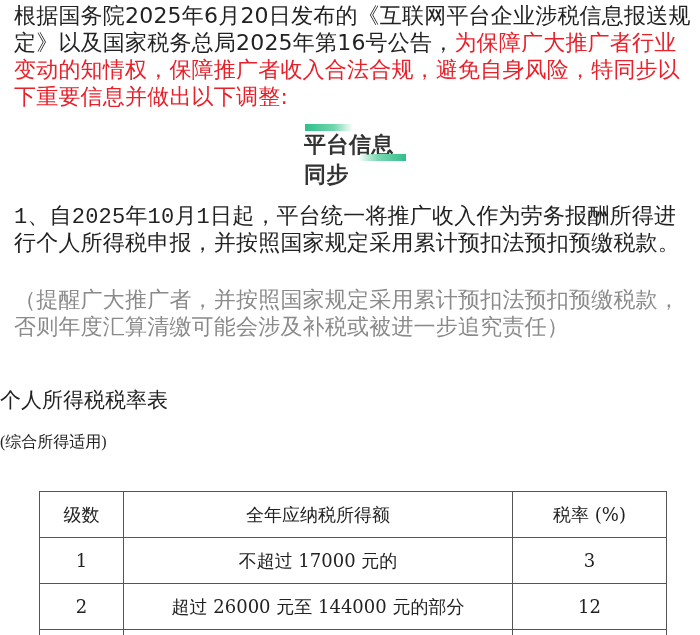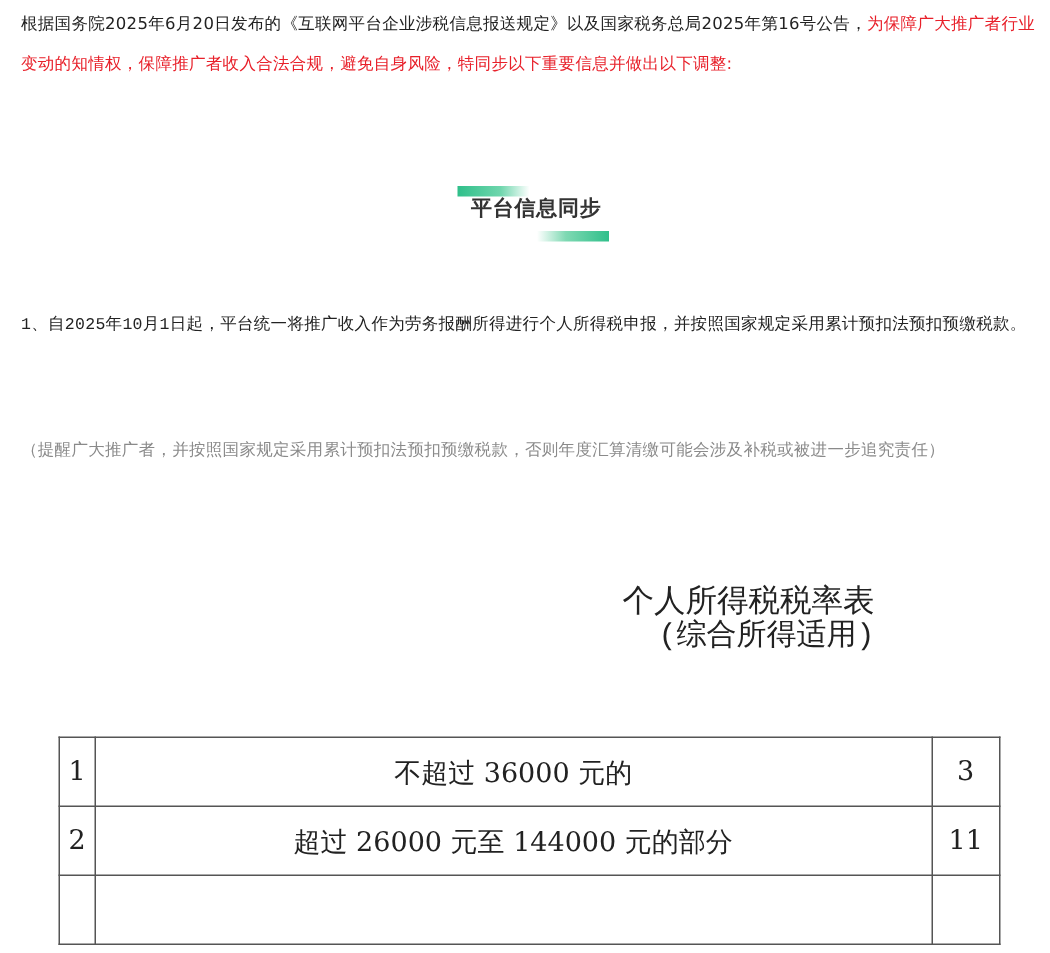--- a/index.html
+++ b/index.html
@@ -1,28 +1,28 @@
 <!DOCTYPE html>
 <html><head>
 <meta charset="utf-8">
 <style>
   html, body { margin:0; padding:0; background:#ffffff; }
   body { width:700px; height:635px; overflow:hidden; position:relative;
          font-family:"DejaVu Sans", "Liberation Sans", sans-serif; color:#222; }
-  .para { position:absolute; left:14px; width:684px; font-size:11px; line-height:27px; letter-spacing:0.2px; }
+  .para { position:absolute; left:14px; width:684px; font-size:22px; line-height:27px; letter-spacing:0.2px; }
   .red { color:#e8202a; }
   .gray { color:#8a8a8a; }
   .section { position:absolute; left:300px; top:122px; width:110px; height:42px; }
   .bar-top { position:absolute; left:5px; top:2px; width:48px; height:7px;
              background:linear-gradient(90deg,#2fbf8a 0%,#6fd6ad 60%,rgba(255,255,255,0) 100%); }
   .bar-bot { position:absolute; left:58px; top:32px; width:48px; height:7px;
              background:linear-gradient(90deg,rgba(255,255,255,0) 0%,#7fd9b3 40%,#2fbf8a 100%); }
-  .section-title { position:absolute; left:14px; top:8px; font-size:14px; font-weight:bold; color:#333; letter-spacing:0.5px; }
-  .tbl-title { position:absolute; left:0; width:583px; text-align:right;
-               font-family:Liberation Mono, monospace; color:#222; }
+  .section-title { position:absolute; left:4px; top:8px; font-size:22px; font-weight:bold; color:#333; letter-spacing:0.5px; }
+  .tbl-title { position:absolute; left:0; width:583px; text-align:left;
+               font-family:Liberation Serif, serif; color:#222; }
   table.tax { position:absolute; left:39px; top:491px; width:628px; border-collapse:collapse;
               font-family:"DejaVu Serif","Liberation Serif",serif; font-size:18px; color:#222; }
   table.tax td { border:1.5px solid #555; text-align:center; height:45px; padding:0; }
 </style>
 </head>
 <body>
 
 <div class="para" style="top:2px;">
   <span>根据国务院2025年6月20日发布的《互联网平台企业涉税信息报送规定》以及国家税务总局2025年第16号公告，</span><span class="red">为保障广大推广者行业变动的知情权，保障推广者收入合法合规，避免自身风险，特同步以下重要信息并做出以下调整:</span>
 </div>
@@ -31,33 +31,38 @@
   <div class="bar-top"></div>
   <div class="section-title">平台信息同步</div>
   <div class="bar-bot"></div>
 </div>
 
 <div class="para" style="top:204px;font-family:Liberation Mono, monospace;">1、自2025年10月1日起，平台统一将推广收入作为劳务报酬所得进行个人所得税申报，并按照国家规定采用累计预扣法预扣预缴税款。</div>
 
 <div class="para gray" style="top:286px;">（提醒广大推广者，并按照国家规定采用累计预扣法预扣预缴税款，否则年度汇算清缴可能会涉及补税或被进一步追究责任）</div>
 
 <div class="tbl-title" style="top:386px; font-size:21px;">个人所得税税率表</div>
-<div class="tbl-title" style="top:409px; font-size:20px;">(综合所得适用)</div>
+<div class="tbl-title" style="top:432px; font-size:16px;">(综合所得适用)</div>
 
 <table class="tax">
   <tbody>
+      <tr>
+    <td style="width:83px;">级数</td>
+    <td style="width:388px;">全年应纳税所得额</td>
+    <td>税率 (%)</td>
+  </tr>
   <tr>
     <td>1</td>
-    <td>不超过 36000 元的</td>
+    <td>不超过 17000 元的</td>
     <td>3</td>
   </tr>
   <tr>
     <td>2</td>
     <td>超过 26000 元至 144000 元的部分</td>
-    <td>11</td>
+    <td>12</td>
   </tr>
   <tr>
     <td></td>
     <td></td>
     <td></td>
   </tr>
 </tbody>
   </table>
 
 </body></html>

